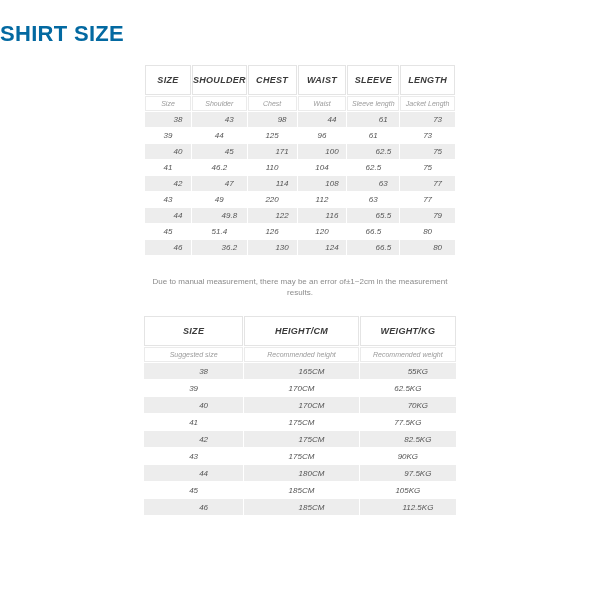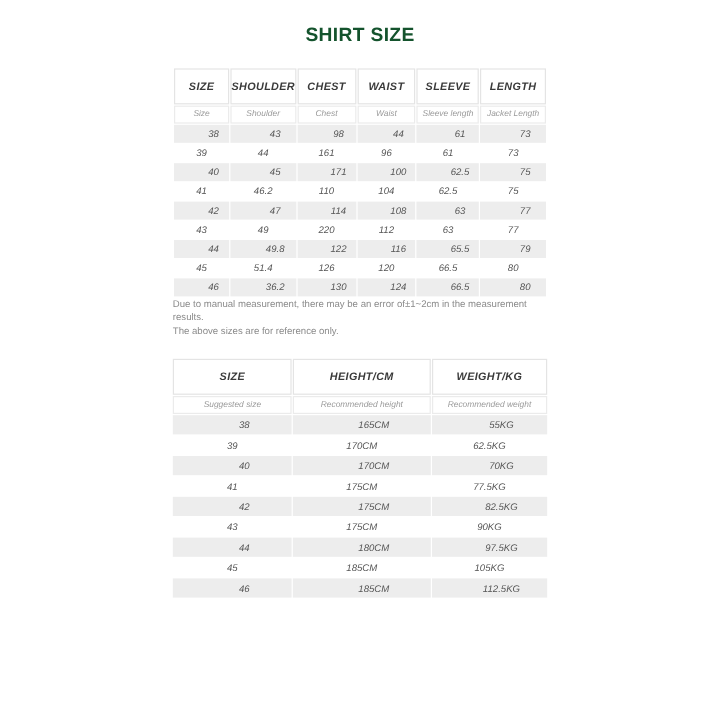--- a/index.html
+++ b/index.html
@@ -1,20 +1,20 @@
 <!DOCTYPE html>
 <html><head>
 <meta charset="utf-8">
 <style>
   html,body { margin:0; padding:0; background:#ffffff; }
   body { width:600px; height:600px; font-family:"Liberation Sans","DejaVu Sans",sans-serif; }
   .sheet { width:600px; height:600px; background:#ffffff; overflow:hidden; }
 
-  .tbl-title { margin:0; padding-top:21px; text-align:center;
-               font-size:16px; font-weight:bold; color:#14532d; letter-spacing:0.3px; }
+  .tbl-title { margin:0; padding-top:21px; 
+               font-size:22px; font-weight:bold; color:#0369a1; letter-spacing:0.3px; }
   .title2 { padding-top:38px; }
 
   table.size-table { border-collapse:separate; border-spacing:1px;
                      margin:17px auto 0; table-layout:fixed;font-style:italic; }
   .t1 { width:312px; }
   .t2 { width:314px; margin-top:22px; }
 
   th.main { height:28px; background:#ffffff; border:1px solid #e4e4e4;
             font-size:9px; font-weight:bold; color:#3a3a3a; letter-spacing:0.3px;
             text-align:center; padding:0; }
@@ -27,22 +27,22 @@
   tr.stripe td { background:#ededed;padding-left:20px; }
   .t2 td { height:16px; }
 
   .t1 th:nth-child(1){width:15%} .t1 th:nth-child(2){width:18%}
   .t1 th:nth-child(3){width:16%} .t1 th:nth-child(4){width:16%}
   .t1 th:nth-child(5){width:17%} .t1 th:nth-child(6){width:18%}
 
   .t2 th:nth-child(1){width:32%} .t2 th:nth-child(2){width:37%}
   .t2 th:nth-child(3){width:31%}
 
-  .notes { width:312px; margin:0 auto 0; font-size:8px; color:#8b8b8b;
-           line-height:11px; text-align:left; }
+  .notes { width:312px; margin:20px auto 0; font-size:8px; color:#8b8b8b;
+           line-height:11px; text-align:center; }
 </style>
 </head>
 <body>
 
 <div class="sheet">
 
   <h1 class="tbl-title">SHIRT SIZE</h1>
 
   <table class="size-table t1">
     <thead>
@@ -68,21 +68,21 @@
           <td>38</td>
           <td>43</td>
           <td>98</td>
           <td>44</td>
           <td>61</td>
           <td>73</td>
         </tr>
         <tr>
           <td>39</td>
           <td>44</td>
-          <td>161</td>
+          <td>125</td>
           <td>96</td>
           <td>61</td>
           <td>73</td>
         </tr>
         <tr class="stripe">
           <td>40</td>
           <td>45</td>
           <td>171</td>
           <td>100</td>
           <td>62.5</td>
@@ -134,21 +134,20 @@
           <td>130</td>
           <td>124</td>
           <td>66.5</td>
           <td>80</td>
         </tr>
       </tbody>
   </table>
 
   <div class="notes">
       <div>Due to manual measurement, there may be an error of±1~2cm in the measurement results.</div>
-      <div>The above sizes are for reference only.</div>
     </div>
 
 
   <table class="size-table t2">
     <thead>
       <tr>
           <th class="main">SIZE</th>
           <th class="main">HEIGHT/CM</th>
           <th class="main">WEIGHT/KG</th>
         </tr>

